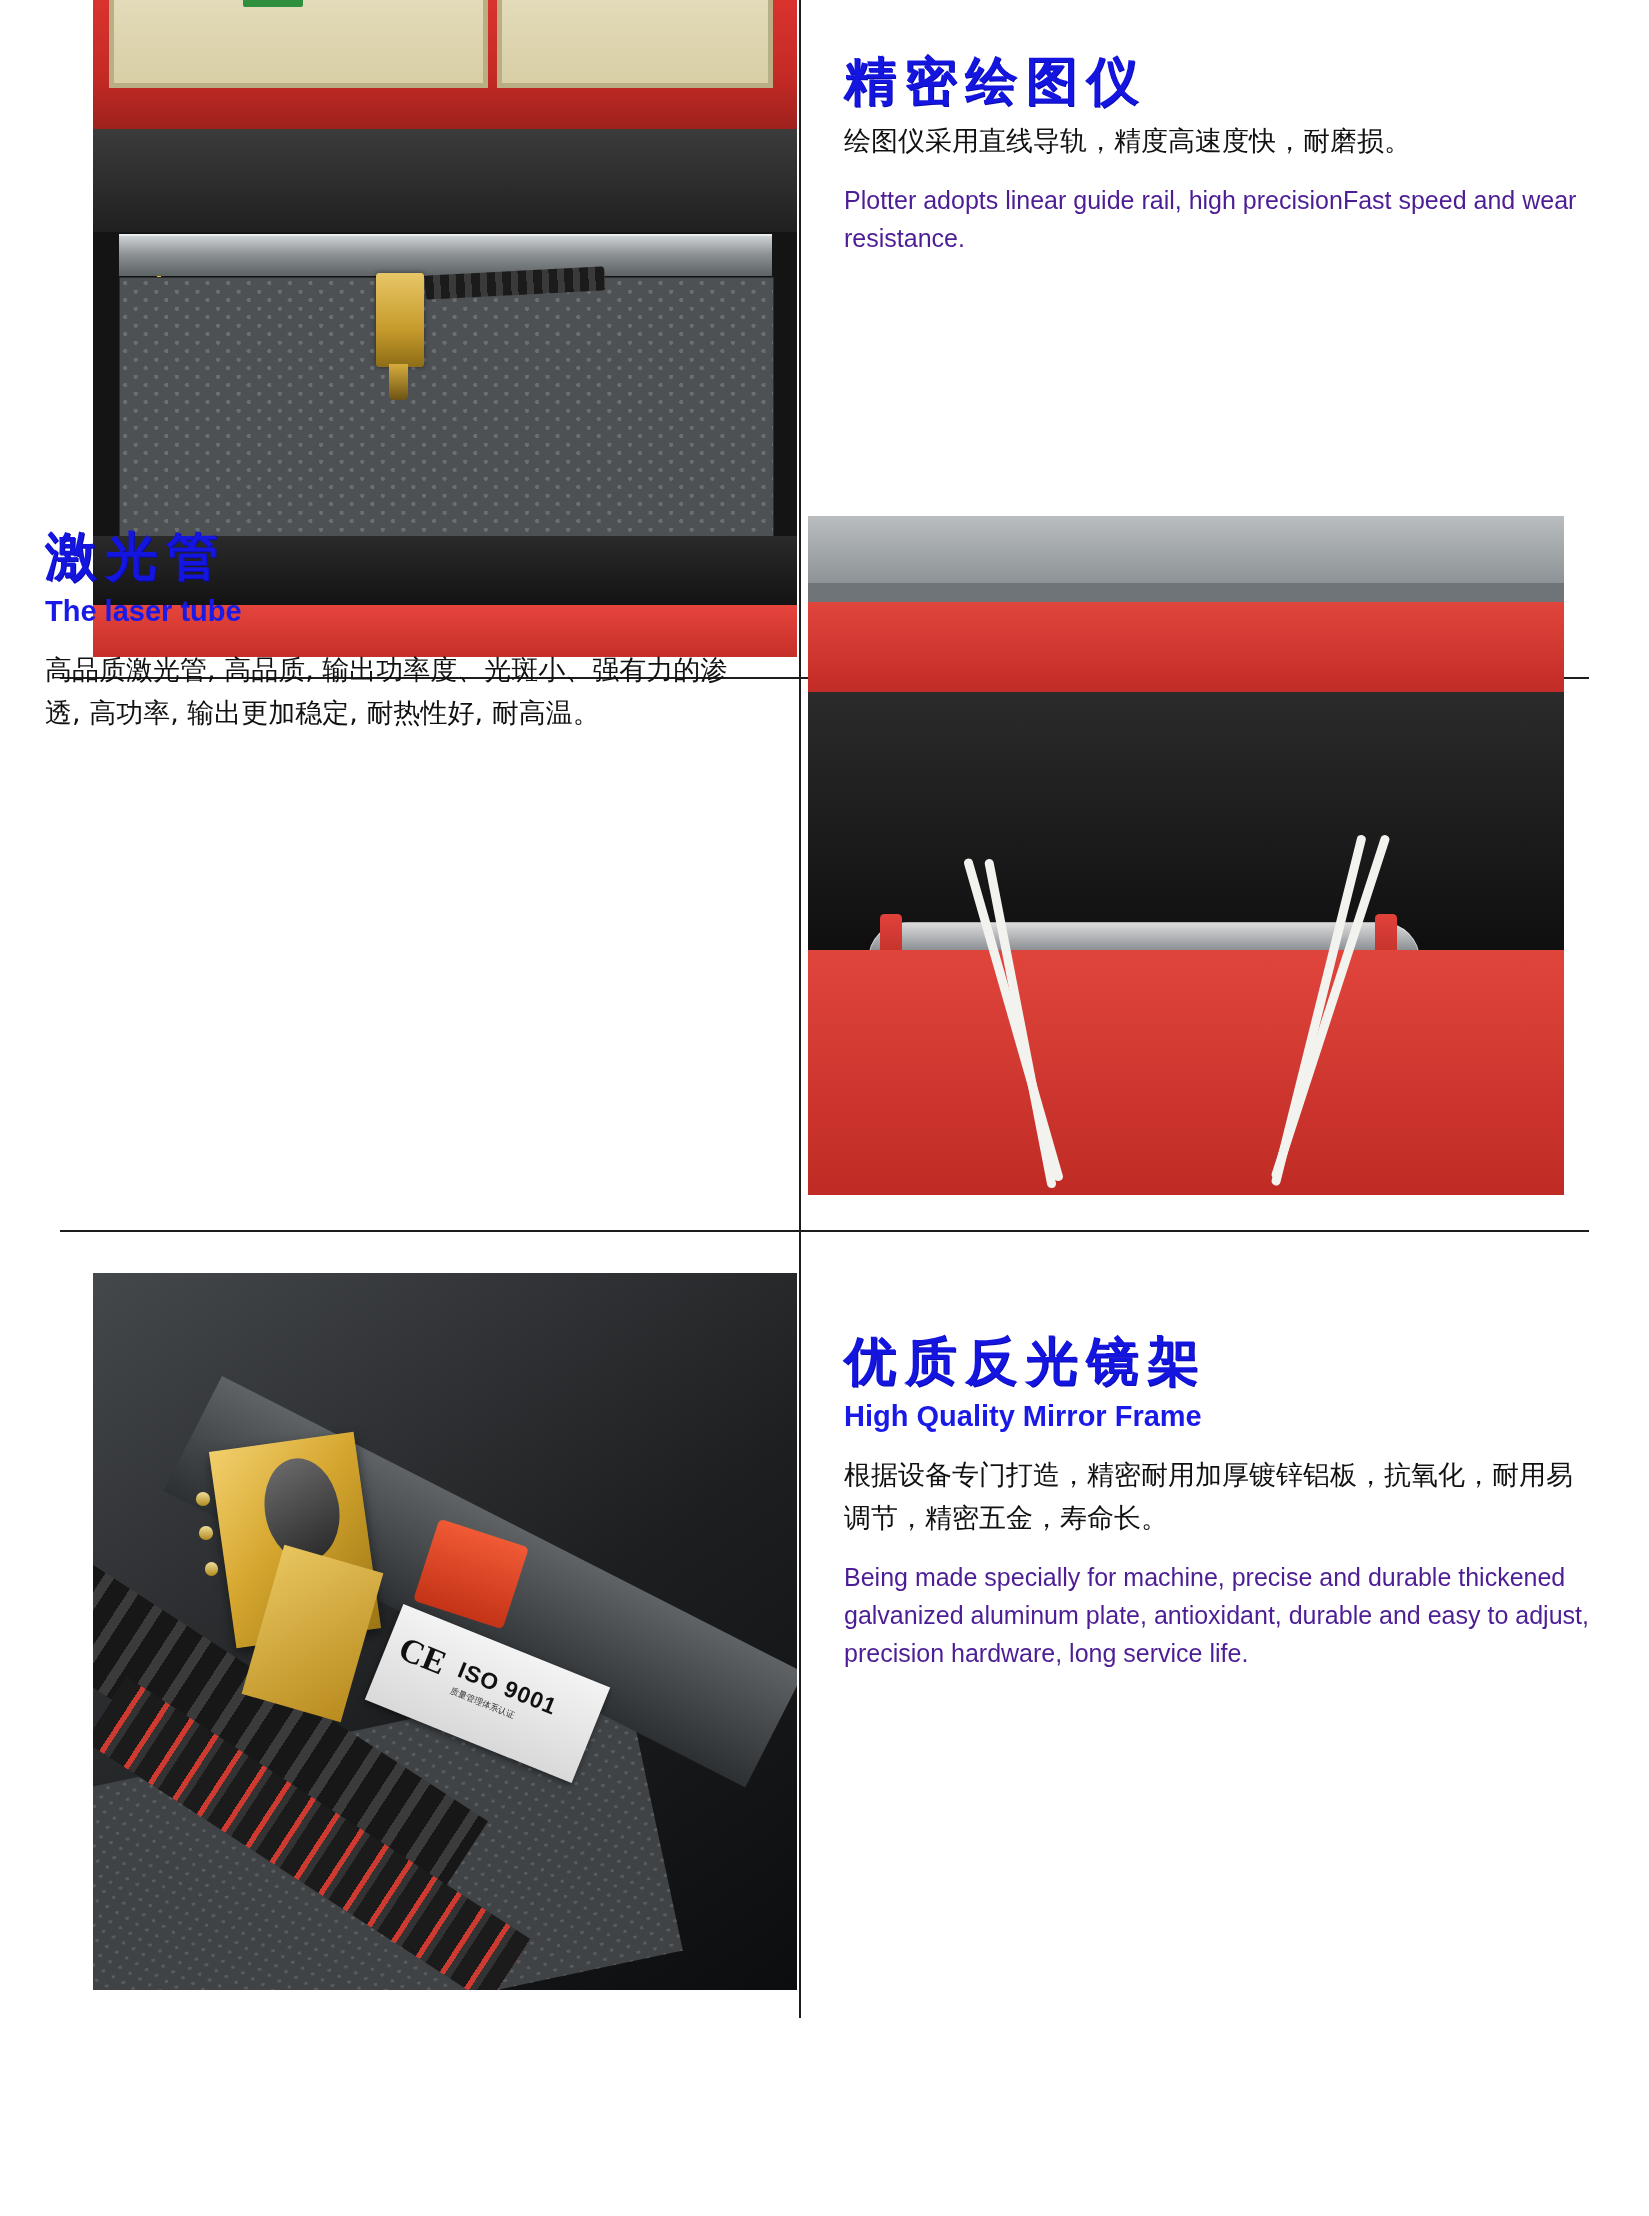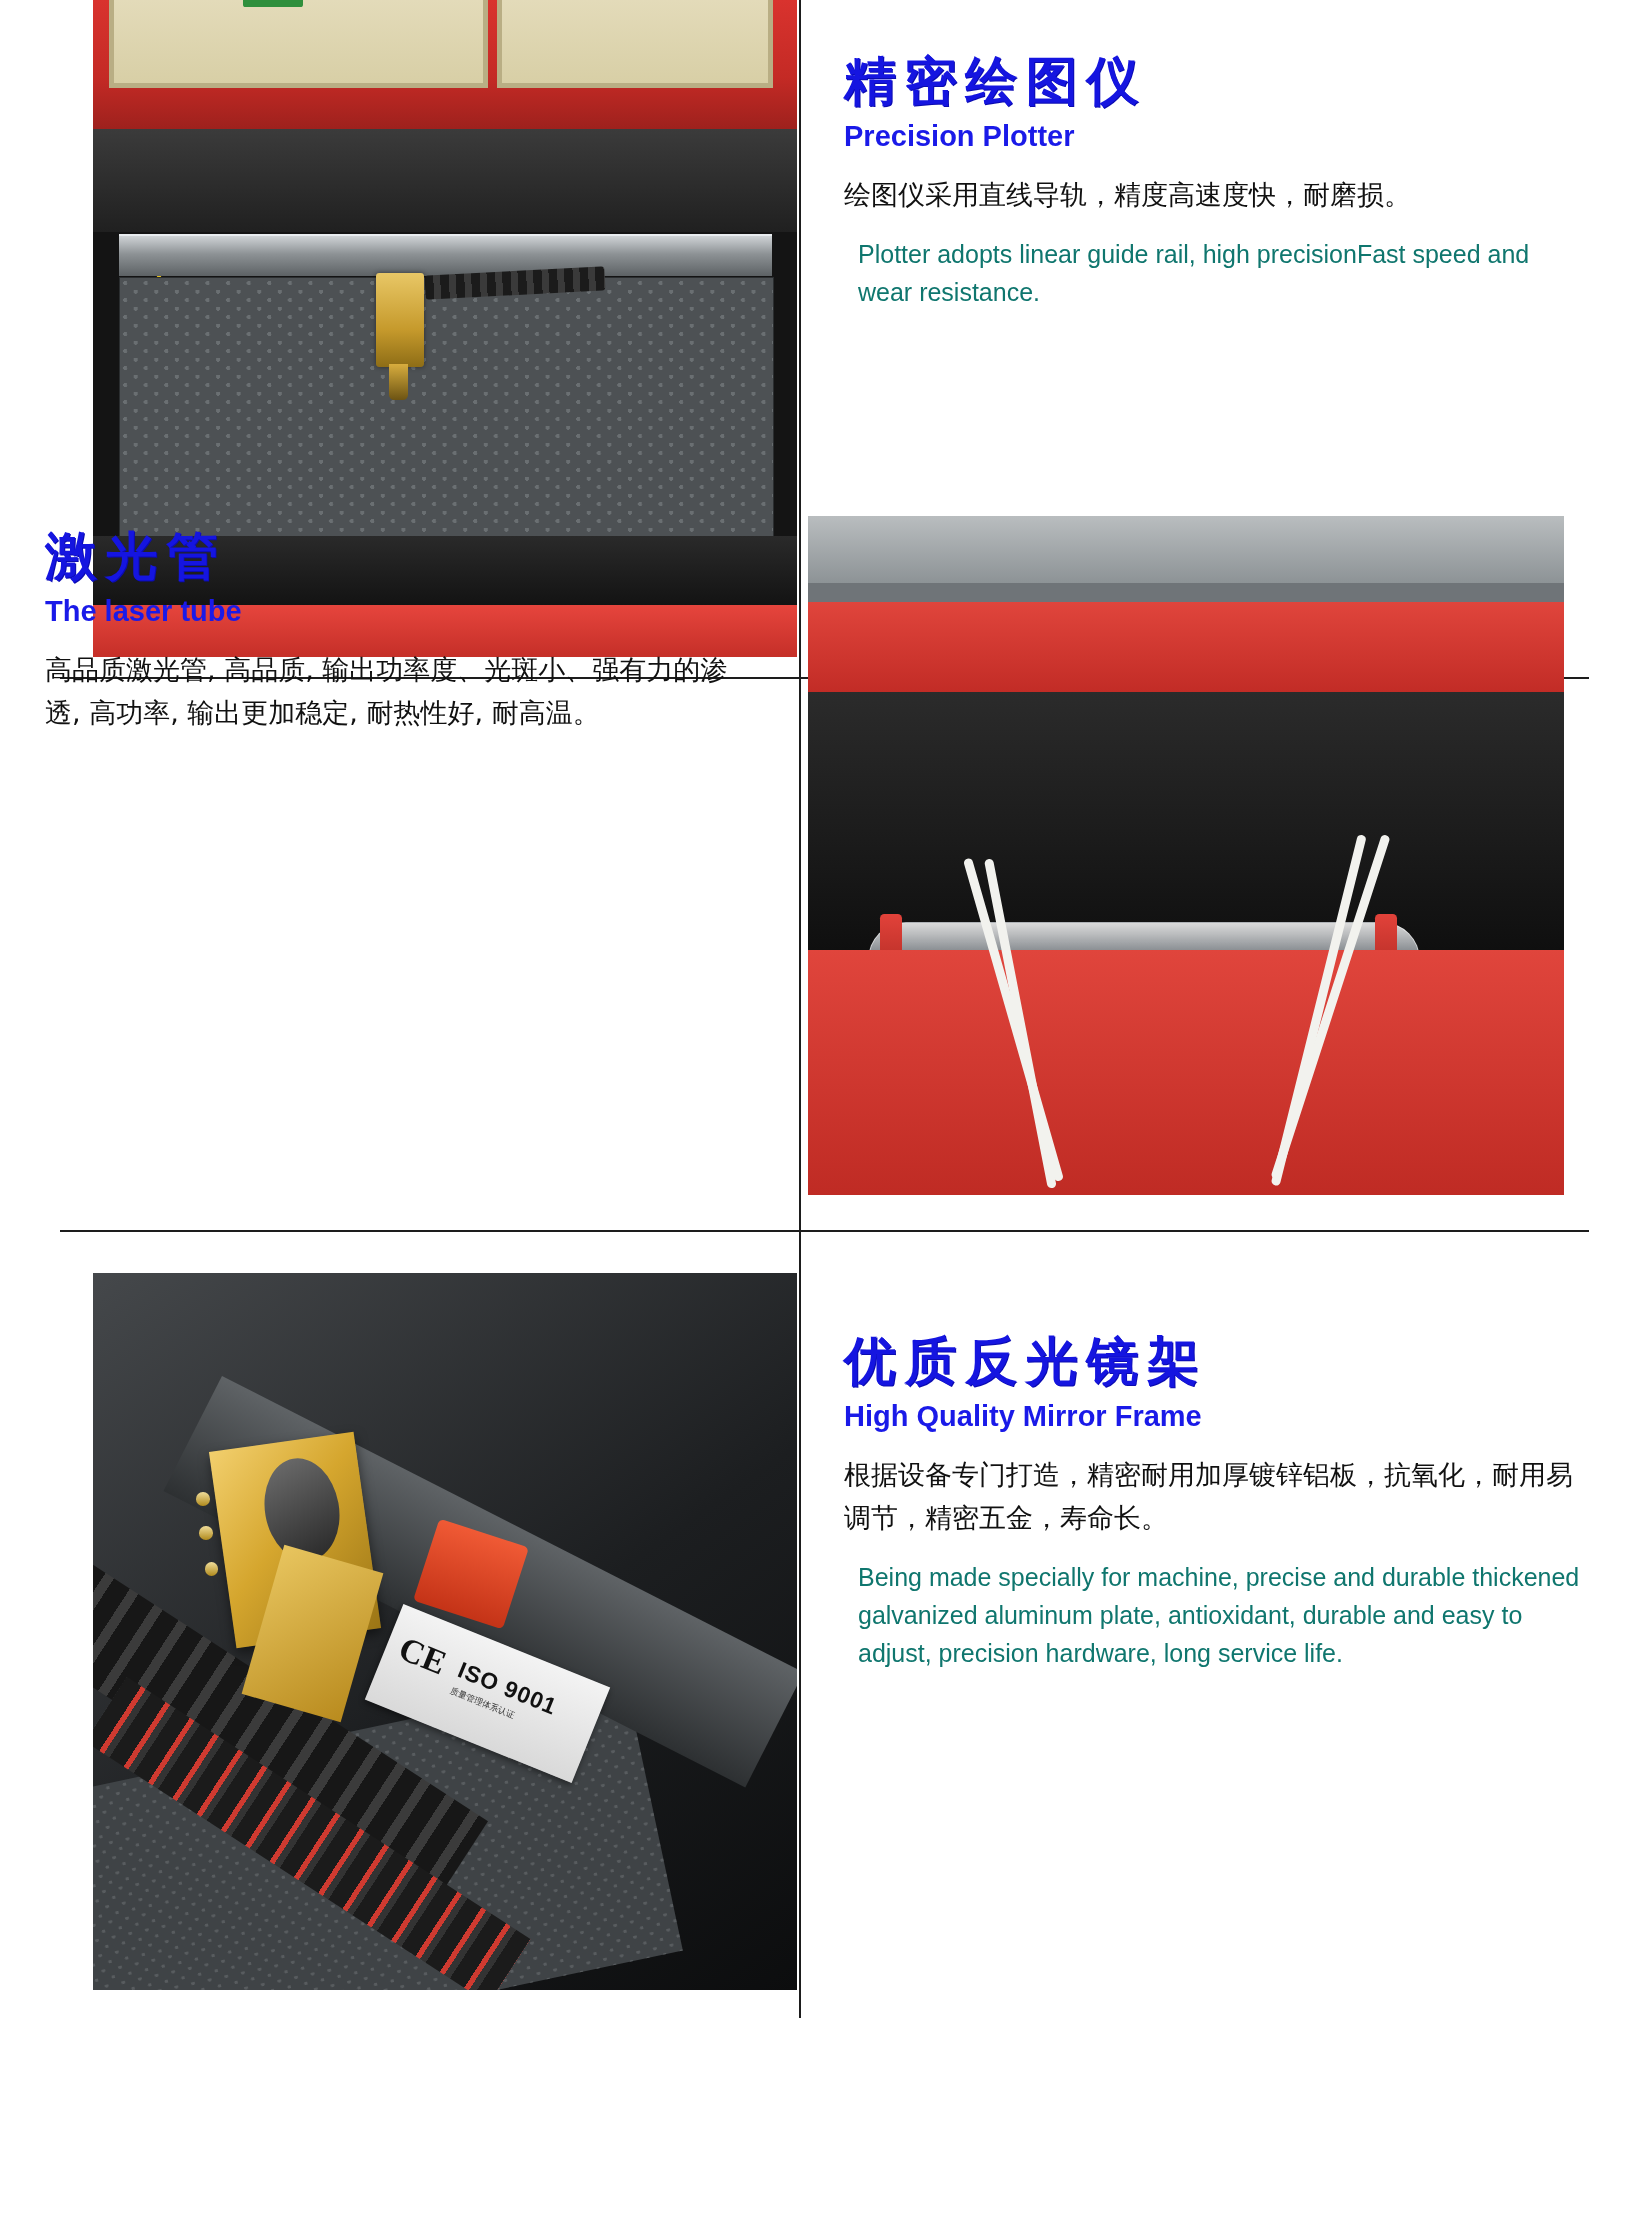--- a/index.html
+++ b/index.html
@@ -303,24 +303,24 @@
     line-height: 1.2;
   }
   .cn-body {
     color: #111;
     font-size: 27px;
     line-height: 43px;
     margin: 0 8px 19px 0;
     font-family: "DejaVu Sans", "Liberation Sans", sans-serif;
   }
   .en-body {
-    color: #0f766e;
+    color: #4c1d95;
     font-size: 25px;
     line-height: 38px;
-    margin: 14px;
+    margin: 0;
   }
 
   .pad-top-1 { padding-top: 53px; }
   .pad-top-2 { padding-top: 48px; }
   .pad-top-3 { padding-top: 101px; }
 </style>
 </head>
 <body>
 
 <div class="sheet">
@@ -341,21 +341,20 @@
         <div class="bed-chain"></div>
         <div class="bed-head"></div>
         <div class="bed-head-nose"></div>
         <div class="bed-bottom-dark"></div>
         <div class="bed-redfoot"></div>
       </div>
     </div>
     <div class="cell cell-right">
       <div class="textblock pad-top-1">
         <h2 class="cn-title">精密绘图仪</h2>
-        <h3 class="en-title">Precision Plotter</h3>
         <p class="cn-body">绘图仪采用直线导轨，精度高速度快，耐磨损。</p>
         <p class="en-body">Plotter adopts linear guide rail, high precisionFast speed and wear resistance.</p>
       </div>
     </div>
     <div class="vline" style="left:799px; top:0; height:679px;"></div>
     <div class="hline" style="top:677px;"></div>
   </div>
 
   <div class="row row-2">
     <div class="cell cell-left">

